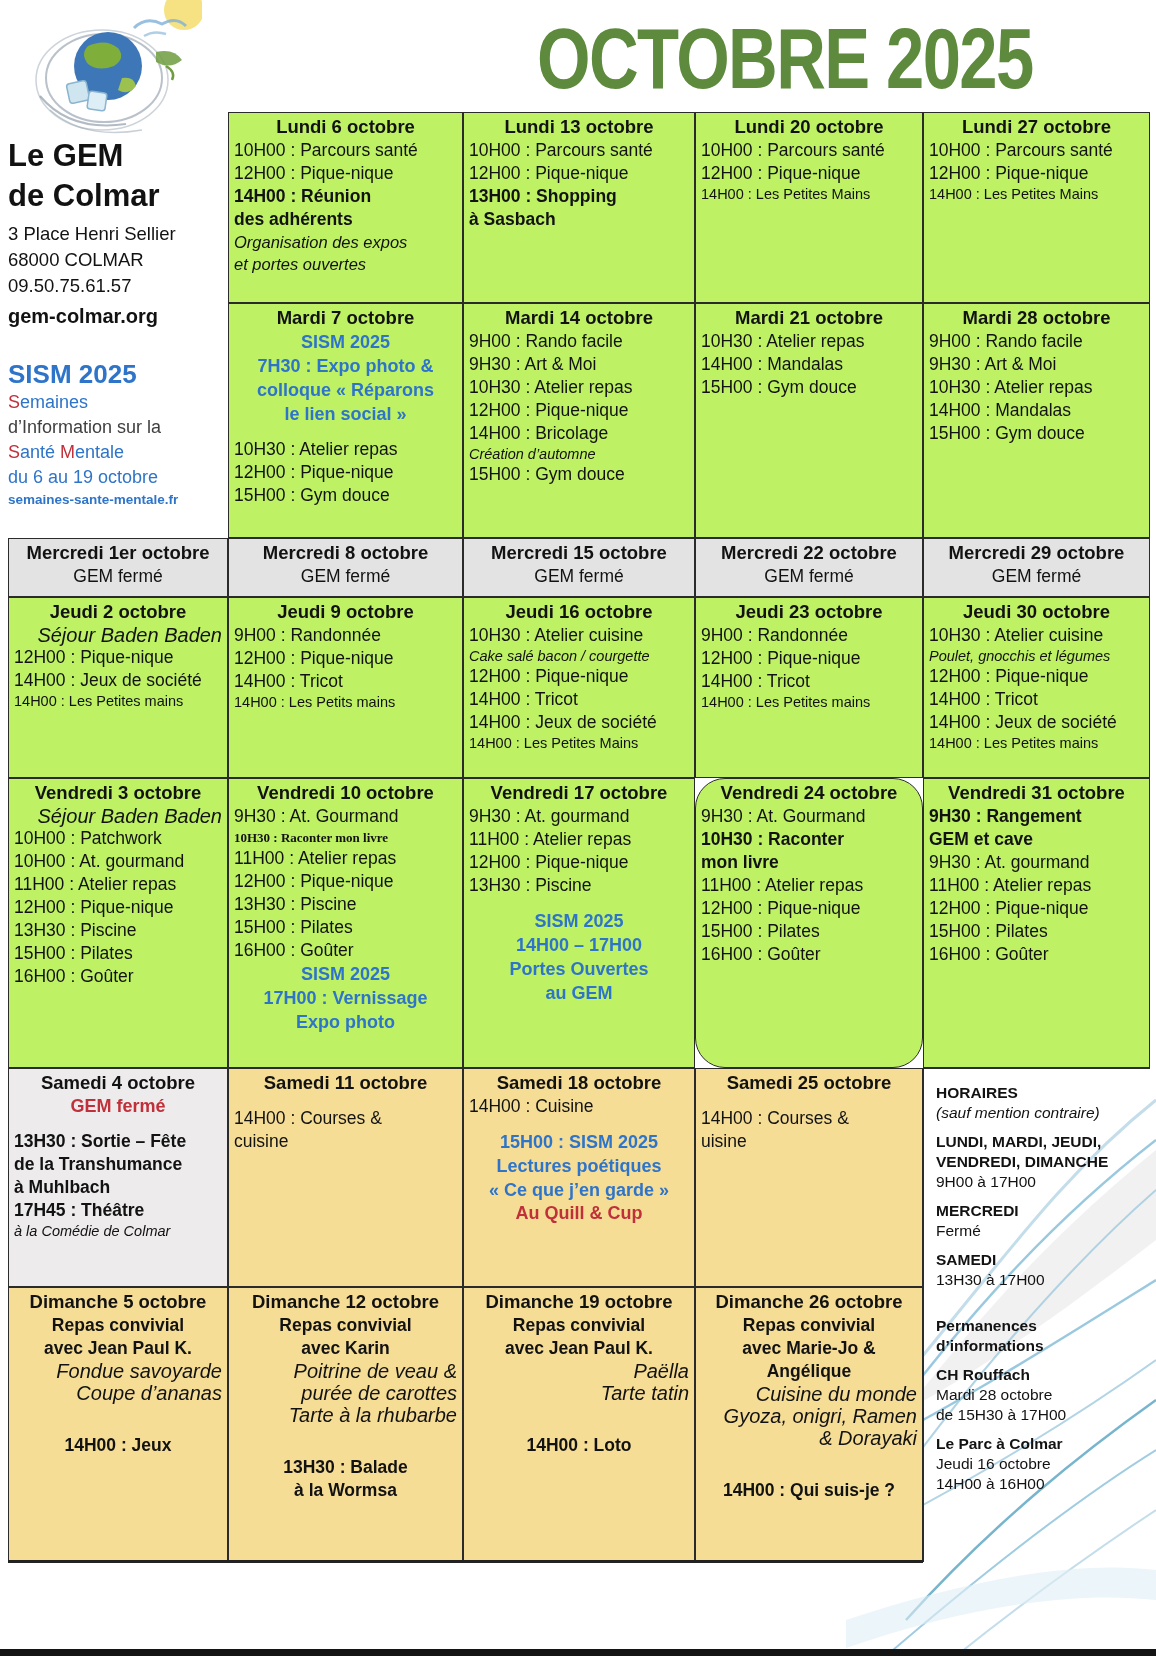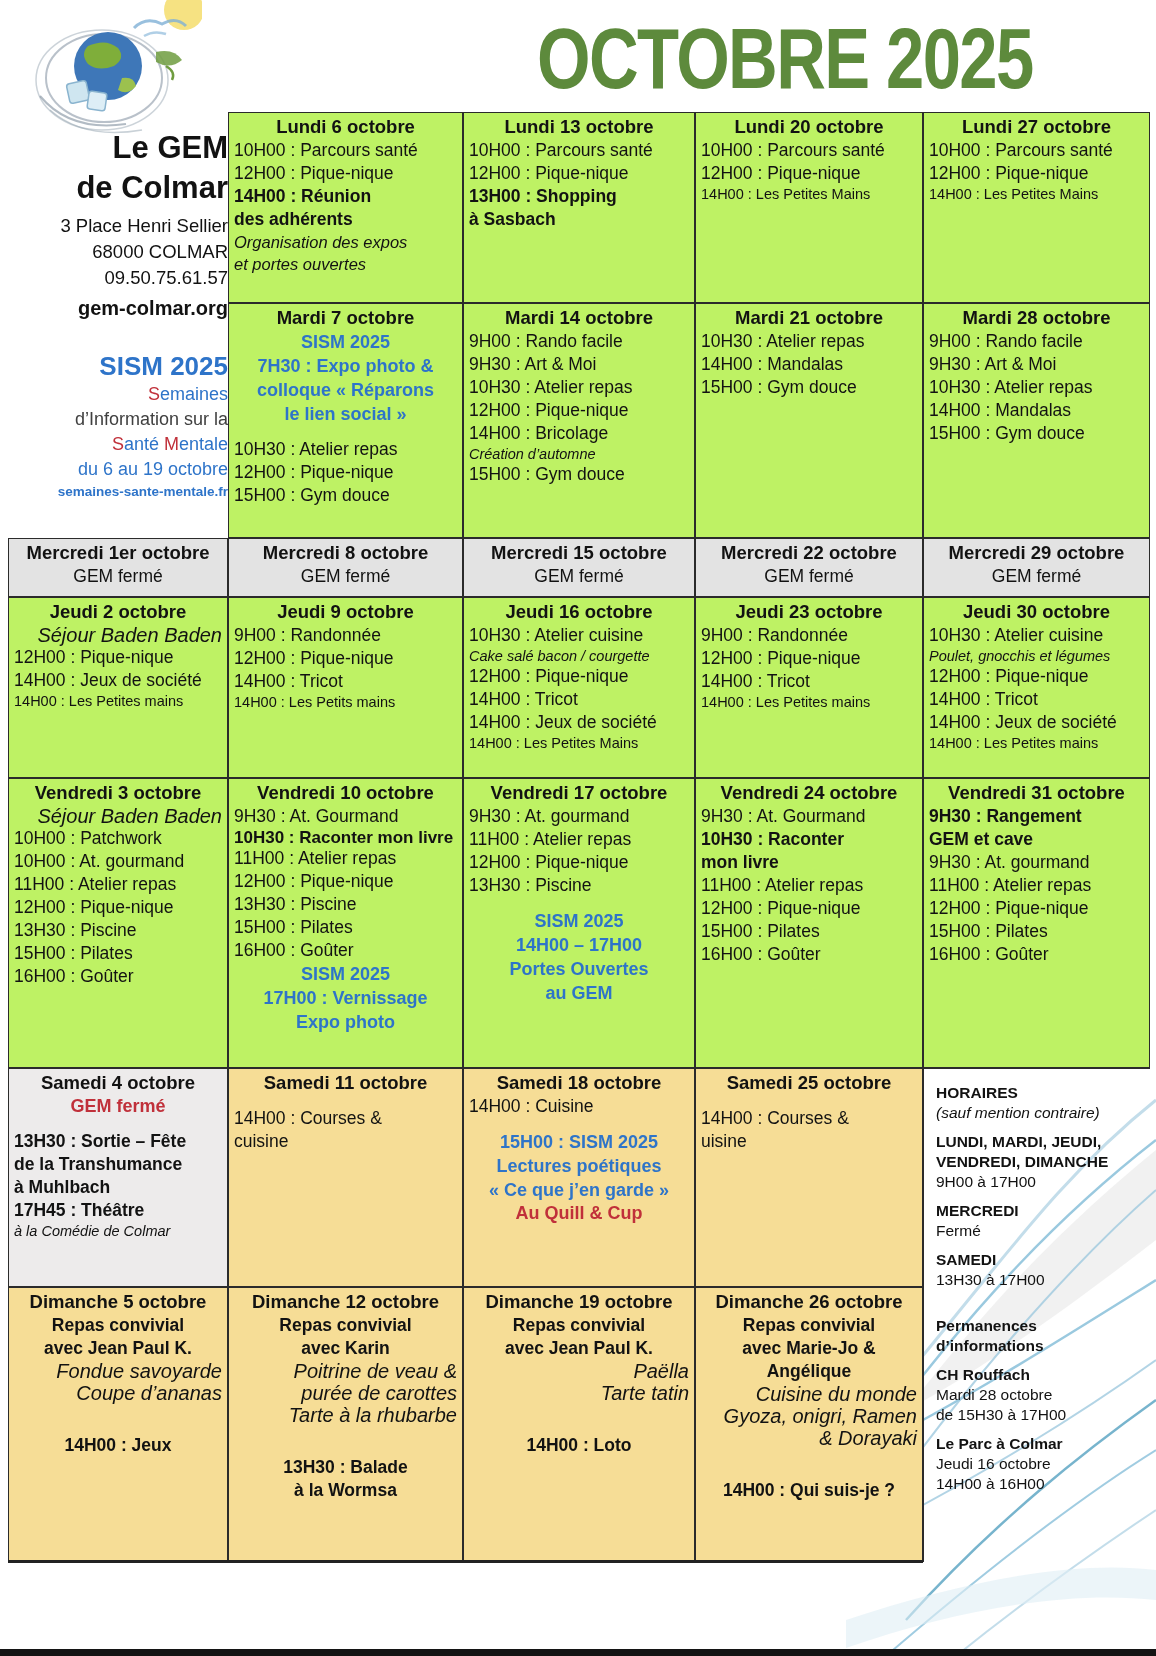--- a/index.html
+++ b/index.html
@@ -10,21 +10,21 @@
   }
   
   .month-title {
     position:absolute; left:430px; top:8px; width:710px; height:100px;
     text-align:center; font-weight:bold; font-size:86px; line-height:100px;
     color:var(--title-green); white-space:nowrap;
   }
   .month-title span { display:inline-block; transform:scaleX(.8); letter-spacing:-2px; }
   .logo { position:absolute; left:26px; top:0px; width:176px; height:152px; }
   
-  .org { position:absolute; left:8px; top:128px; width:220px; text-align:right; }
+  .org { position:absolute; left:8px; top:136px; width:220px; text-align:left; }
   .org-name { font-size:31px; font-weight:bold; line-height:40px; }
   .org-addr { font-size:18.5px; line-height:26px; margin-top:5px; }
   .org-web  { font-size:20px; font-weight:bold; line-height:28px; margin-top:3px; }
   .sism-title { font-size:26px; font-weight:bold; color:var(--sism-blue); margin-top:28px; line-height:32px; }
   .sism-line { font-size:18px; line-height:25px; color:var(--sism-blue); }
   .sism-site { font-size:13.5px; font-weight:bold; color:var(--sism-blue); line-height:20px; }
   
   #calendar {
     position:absolute; left:8px; top:112px; z-index:2;
     display:grid;
@@ -39,21 +39,21 @@
   .cell div { white-space:nowrap; }
   .h   { font-weight:bold; font-size:18.5px; line-height:24px; text-align:center; }
   .n   { font-size:17.5px; line-height:23px; }
   .nc  { font-size:17.5px; line-height:23px; text-align:center; }
   .b   { font-size:17.5px; line-height:23px; font-weight:bold; }
   .bc  { font-size:17.5px; line-height:23px; font-weight:bold; text-align:center; }
   .i   { font-size:16.5px; line-height:22px; font-style:italic; }
   .ic  { font-size:20px; line-height:22px; font-style:italic; text-align:right; }
   .is  { font-size:14.5px; line-height:18px; font-style:italic; }
   .s   { font-size:14.5px; line-height:19px; }
-  .sb  { font-size:17px; line-height:19px; font-weight:bold; }
+  .sb  { font-size:13px; line-height:19px; font-weight:bold;font-family:Liberation Serif, serif; }
   .blu { font-size:18px; line-height:24px; font-weight:bold; text-align:center; color:var(--sism-blue); }
   .red { font-size:18px; line-height:23px; font-weight:bold; text-align:center; color:var(--accent-red); }
   .gap  { height:12px; }
   .gap2 { height:30px; }
   .hb { font-size:15.5px; line-height:20px; font-weight:bold; }
   .hn { font-size:15.5px; line-height:20px; }
   .hi { font-size:15.5px; line-height:20px; font-style:italic; }
   .hgap  { height:9px; }
   .hgap2 { height:26px; }
   
@@ -267,21 +267,21 @@
         <div class="n">9H30 : At. gourmand</div>
         <div class="n">11H00 : Atelier repas</div>
         <div class="n">12H00 : Pique-nique</div>
         <div class="n">13H30 : Piscine</div>
         <div class="gap"></div>
         <div class="blu">SISM 2025</div>
         <div class="blu">14H00 – 17H00</div>
         <div class="blu">Portes Ouvertes</div>
         <div class="blu">au GEM</div>
       </div>
-      <div class="cell" style="grid-area: 5 / 4;">
+      <div class="cell" style="grid-area: 5 / 4; border-radius: 30px;">
         <div class="h">Vendredi 24 octobre</div>
         <div class="n">9H30 : At. Gourmand</div>
         <div class="b">10H30 : Raconter</div>
         <div class="b">mon livre</div>
         <div class="n">11H00 : Atelier repas</div>
         <div class="n">12H00 : Pique-nique</div>
         <div class="n">15H00 : Pilates</div>
         <div class="n">16H00 : Goûter</div>
       </div>
       <div class="cell" style="grid-area: 5 / 5;">

